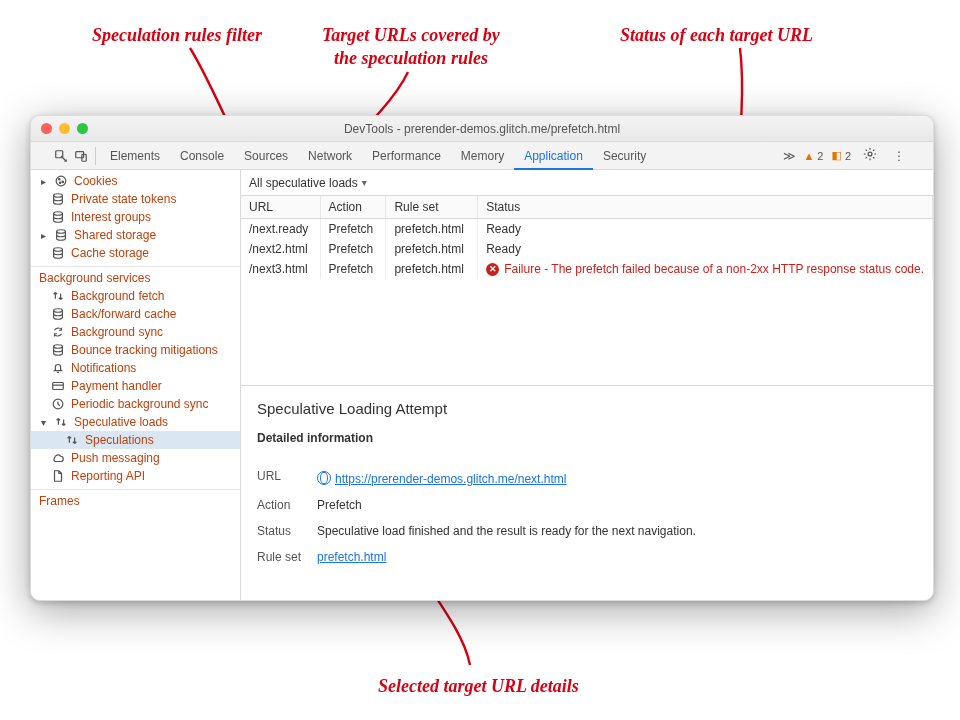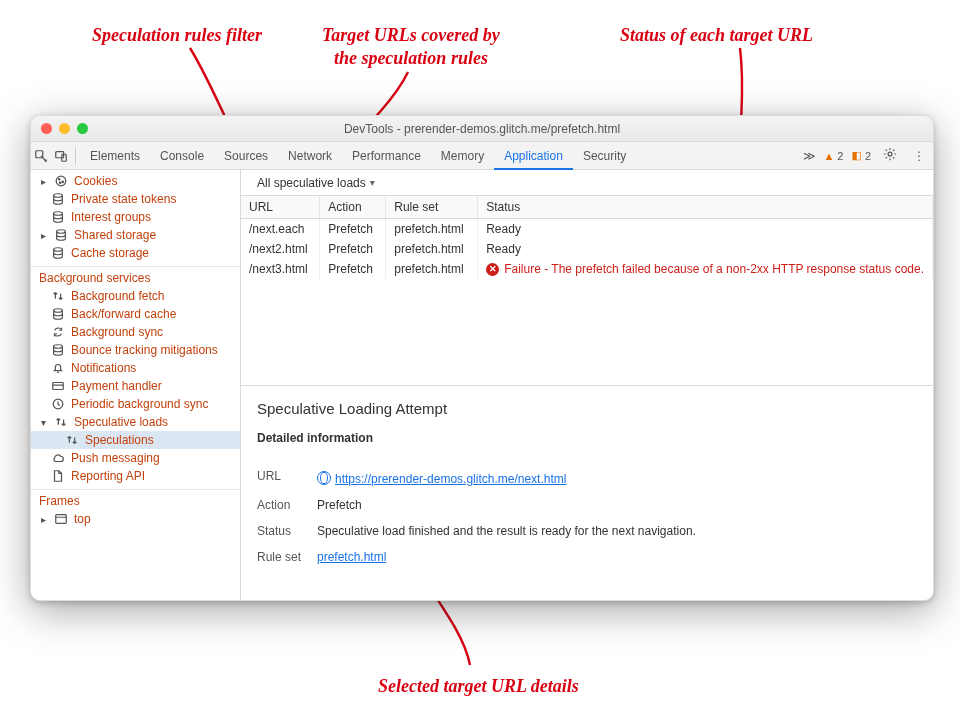--- a/index.html
+++ b/index.html
@@ -55,21 +55,21 @@
   .t-max { background: #28c940; }
   .titlebar-title { position: absolute; left:0; right:0; text-align:center; font-size:12px; color:#555; font-weight:500; }
 
   
   .toolbar {
     display: flex;
     align-items: center;
     height: 28px;
     background:#f3f3f3;
     border-bottom: 1px solid #d9d9d9;
-    padding: 0 0;
+    padding: 0 20px;
     font-size: 12px;
     color:#555;
   }
   .toolbar .ticon { width: 20px; display:flex; align-items:center; justify-content:center; color:#555; }
   .toolbar .tabs { display:flex; flex:1; }
   .toolbar .tab { padding: 0 10px; height:28px; line-height:28px; cursor:pointer; color:#555; }
   .toolbar .tab.active { color:#1a73e8; box-shadow: inset 0 -2px 0 #1a73e8; }
   .toolbar .more { padding:0 8px; }
   .toolbar .right { display:flex; align-items:center; gap:8px; margin-left:auto; padding-right:4px; }
   .badge { display:flex; align-items:center; gap:3px; font-size:11px; color:#555;}
@@ -103,21 +103,21 @@
     content:"▾"; color:#555; font-size:10px; position:relative; left:-10px; margin-right:-8px;
   }
   .sidebar .sicon { width:14px; height:14px; display:inline-flex; align-items:center; justify-content:center; color:#555; }
 
   
   .content { flex:1; display:flex; flex-direction:column; }
   .filterbar {
     height:26px; display:flex; align-items:center; border-bottom:1px solid #d9d9d9;
     padding-left:8px; font-size:12px; color:#333;
   }
-  .drop { display:inline-flex; align-items:center; gap:4px; cursor:pointer;margin-left:8px; }
+  .drop { display:inline-flex; align-items:center; gap:4px; cursor:pointer; }
   .drop .chev { font-size:10px; color:#666; }
 
   
   table.grid { width:100%; border-collapse:collapse; font-size:12px; }
   table.grid th {
     text-align:left; font-weight:400; color:#333;
     border-bottom:1px solid #d9d9d9; border-right:1px solid #e6e6e6;
     padding: 4px 8px; height:22px; background:#fafafa;
   }
   table.grid td {
@@ -380,31 +380,20 @@
             <span class="sicon">
               <svg class="svgicon" viewBox="0 0 16 16">
                 <path d="M4 2h5l3 3v9H4z"></path>
                 <path d="M9 2v3h3"></path>
               </svg>
             </span>
             <span>Reporting API</span>
           </div>
         </div>
       <div class="sb-group">Frames</div>
-      <div id="sb-frames">
-          <div class="item exp">
-            <span class="sicon">
-              <svg class="svgicon" viewBox="0 0 16 16">
-                <rect x="2" y="3" width="12" height="10" rx="1"></rect>
-                <path d="M2 6h12"></path>
-              </svg>
-            </span>
-            <span>top</span>
-          </div>
-        </div>
     </div>
 
     <div class="content">
       <div class="filterbar">
         <div class="drop">
           <span>All speculative loads</span>
             <span class="chev">▾</span>
         </div>
       </div>
 
@@ -413,21 +402,21 @@
           <thead>
               <tr id="thead-row">
                 <th style="width: 90px;">URL</th>
                 <th style="width: 80px;">Action</th>
                 <th style="width: 110px;">Rule set</th>
                 <th>Status</th>
               </tr>
             </thead>
           <tbody id="tbody">
               <tr class="row">
-                <td>/next.each</td>
+                <td>/next.ready</td>
                 <td>Prefetch</td>
                 <td>prefetch.html</td>
                 <td>Ready</td>
               </tr>
               <tr class="row">
                 <td>/next2.html</td>
                 <td>Prefetch</td>
                 <td>prefetch.html</td>
                 <td>Ready</td>
               </tr>

